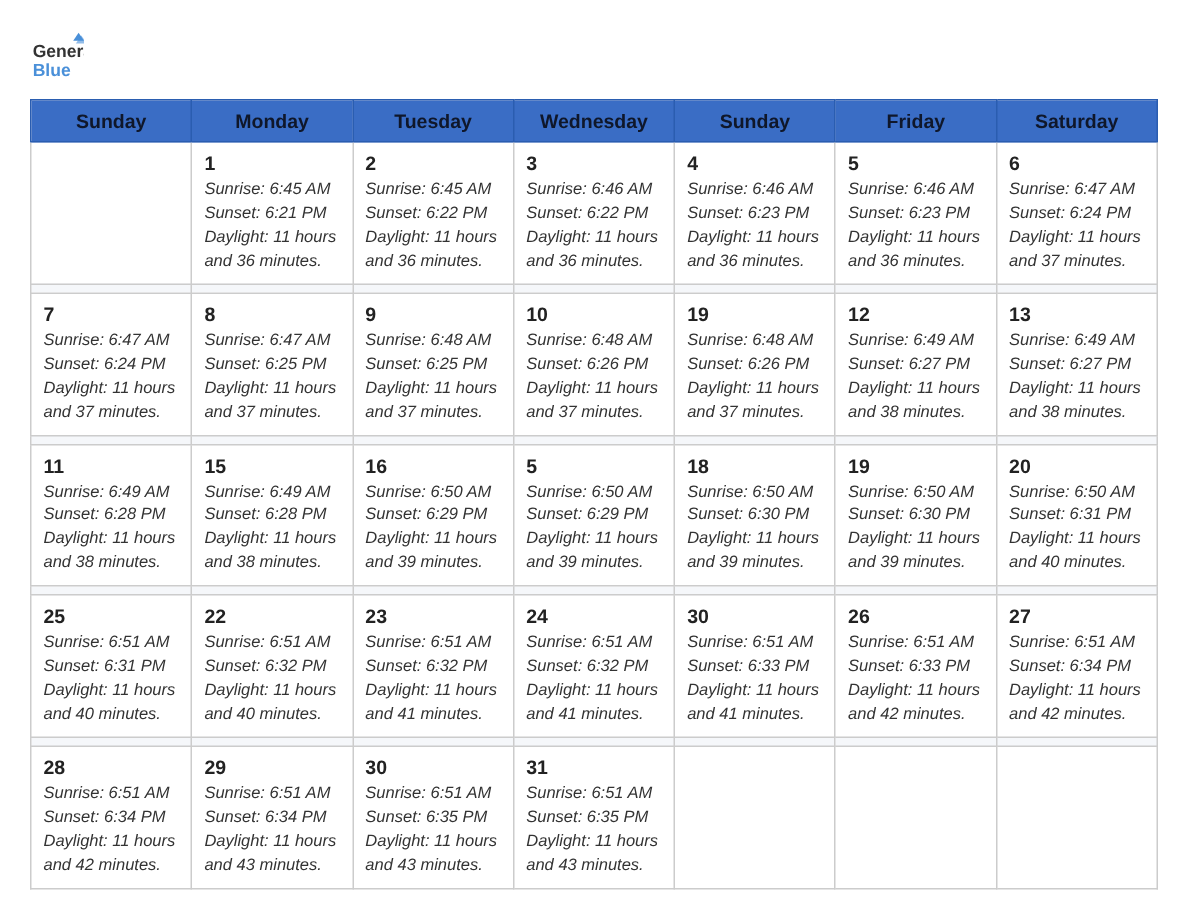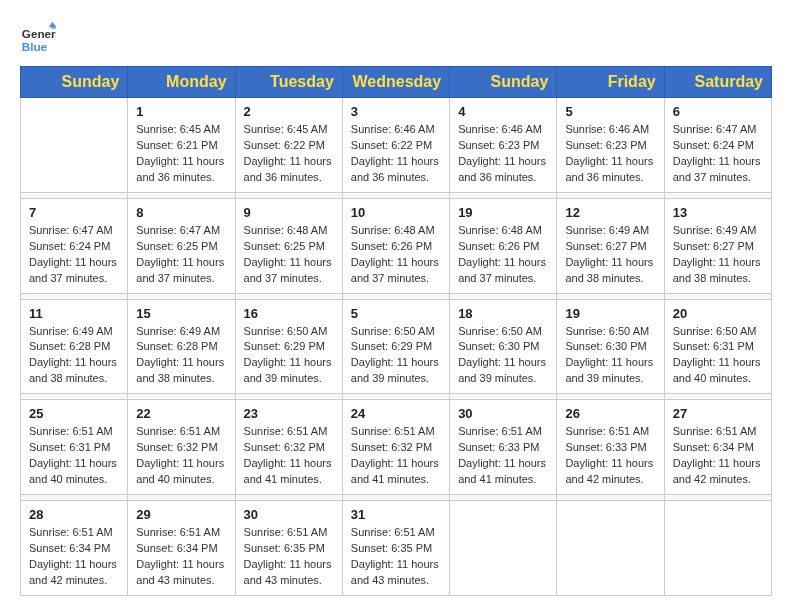--- a/index.html
+++ b/index.html
@@ -38,24 +38,24 @@
       font-size: 16px;
       color: #555;
     }
     .calendar {
       width: 100%;
       border-collapse: collapse;
       font-size: 11px;
     }
     .calendar th {
       background-color: #3a6dc5;
-      color: #fde047;
-      text-align: right;
+      color: #0f172a;
+      text-align: center;
       padding: 6px 8px;
-      font-size: 16px;
+      font-size: 13px;
       font-weight: bold;
       border: 1px solid #2a5db0;
     }
     .calendar td {
       vertical-align: top;
       padding: 6px 8px;
       border: 1px solid #ccc;
       width: 107px;
       min-height: 80px;
       background: #fff;
@@ -66,20 +66,21 @@
     .day-num {
       font-size: 13px;
       font-weight: bold;
       color: #222;
       margin-bottom: 3px;
       display: block;
     }
     .day-info {
       color: #333;
       line-height: 1.45;
+      font-style: italic;
     }
   </style>
 </head>
 <body>
 
 <div class="header">
   <div class="logo">
     <svg class="logo-icon" viewBox="0 0 40 40" xmlns="http://www.w3.org/2000/svg">
       <text x="2" y="20" font-size="13" font-weight="bold" fill="#333" font-family="Arial">General</text>
       <text x="2" y="34" font-size="13" font-weight="bold" fill="#4a90d9" font-family="Arial">Blue</text>

